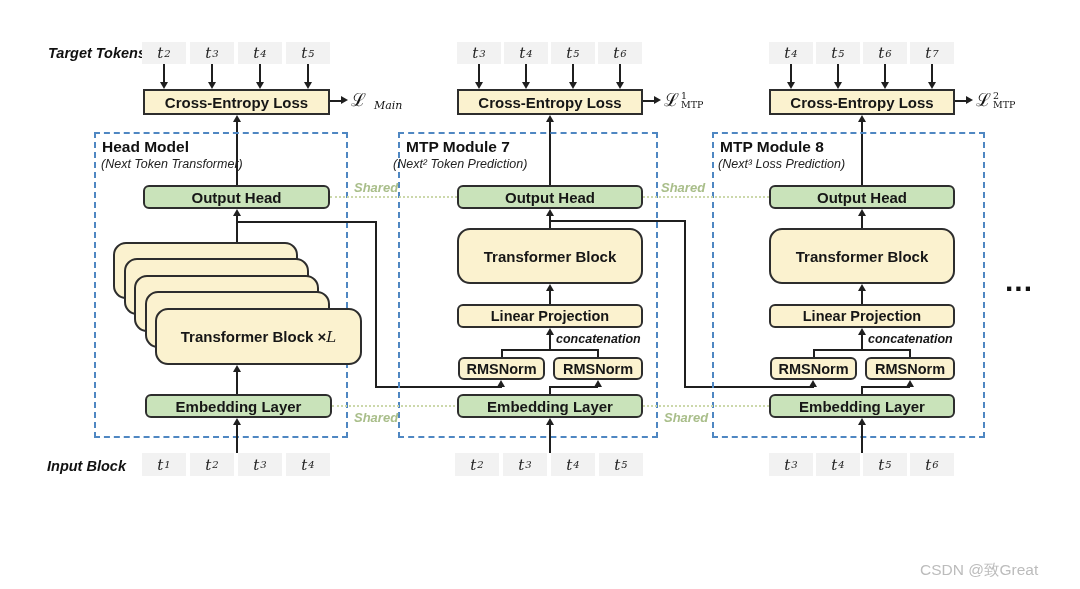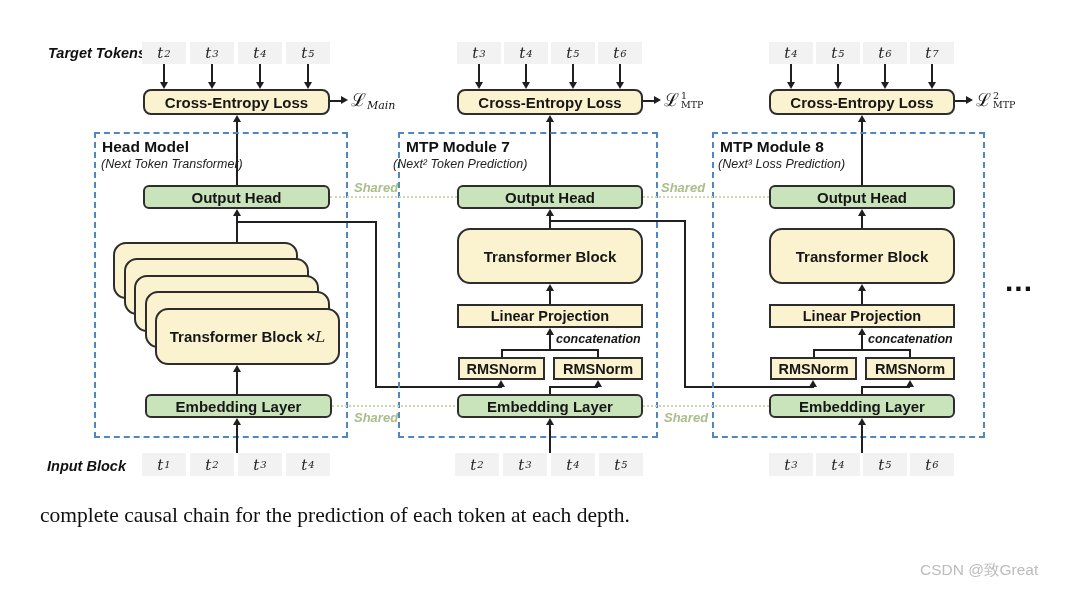--- a/index.html
+++ b/index.html
@@ -5,21 +5,21 @@
   html,body{margin:0;padding:0;background:#ffffff;}
   .canvas{position:relative;width:1080px;height:589px;background:#ffffff;overflow:hidden;
           font-family:"Liberation Sans",sans-serif;color:#1a1a1a;}
 
   
   .box{position:absolute;box-sizing:border-box;border:2px solid #2d2d2d;
        display:flex;align-items:center;justify-content:center;
        font:600 15px "Liberation Sans",sans-serif;color:#161616;white-space:nowrap;}
   .cream{background:var(--cream,#FBF2CF);}
   .green{background:var(--green,#C9E3BA);}
-  .r6{border-radius:6px;} .r8{border-radius:0;} .r10{border-radius:8px;} .r13{border-radius:13px;}
+  .r6{border-radius:6px;} .r8{border-radius:6px;} .r10{border-radius:0;} .r13{border-radius:13px;}
   .small-label{font-size:14.5px;}
 
   
   .tok{position:absolute;width:44px;height:22px;background:var(--token-gray,#F2F2F2);
        display:flex;align-items:center;justify-content:center;
        font:italic 15px "DejaVu Serif",serif;color:#222;}
   .tok sub{font-size:10px;font-style:italic;margin-left:1px;}
   .tok-row-lab{position:absolute;font:italic 600 14.5px "Liberation Sans",sans-serif;color:#111;}
 
   
@@ -37,21 +37,21 @@
             border-left:7px solid var(--line-dark,#1f1f1f);}
 
   
   .dot{position:absolute;height:0;border-top:2px dotted var(--shared-dot,#CCD8AB);}
   .shared{position:absolute;font:italic 600 13px "Liberation Sans",sans-serif;color:var(--shared-green,#A9BE8A);}
 
   
   .loss{position:absolute;display:flex;align-items:flex-start;
         font-family:"DejaVu Serif",serif;color:#141414;}
   .lsym{font-size:18px;line-height:20px;}
-  .lsub-italic{font:italic 11px "DejaVu Serif",serif;margin-top:9px;margin-left:1px;text-align:center;}
+  .lsub-italic{font:italic 11px "DejaVu Serif",serif;margin-top:9px;margin-left:8px;text-align:center;}
   .lstack{display:inline-flex;flex-direction:column;align-items:flex-start;margin-left:2px;margin-top:1px;}
   .lsup,.lsub{font-size:9.5px;line-height:9px;font-family:"DejaVu Serif",serif;}
 
   .mathvar{font:italic 15px "DejaVu Serif",serif;}
   .concat{position:absolute;font:italic 600 12.5px "Liberation Sans",sans-serif;color:#161616;white-space:nowrap;}
   .ellipsis{position:absolute;font:700 30px "Liberation Sans",sans-serif;color:#111;letter-spacing:1px;}
 
   
   .caption{position:absolute;left:40px;top:500px;width:1002px;
            font:21.5px "Liberation Serif",serif;color:#101010;line-height:30px;}
@@ -116,21 +116,21 @@
 
   <div class="hl" style="left:237px;top:221px;width:139px"></div>
   <div class="vl" style="left:375px;top:221px;height:166px"></div>
   <div class="hl" style="left:375px;top:386px;width:127px"></div>
   <div class="ah ah-up" style="left:497px;top:380px"></div>
 
   <div class="box cream r13" style="left:113px;top:242px;width:185px;height:57px"></div>
   <div class="box cream r13" style="left:124px;top:258px;width:185px;height:57px"></div>
   <div class="box cream r13" style="left:134px;top:275px;width:185px;height:57px"></div>
   <div class="box cream r13" style="left:145px;top:291px;width:185px;height:57px"></div>
-  <div class="box cream r13" style="left:155px;top:308px;width:185px;height:57px">
+  <div class="box cream r13" style="left:155px;top:308px;width:207px;height:57px">
     <span>Transformer Block × </span>
       <span class="mathvar">L</span>
   </div>
 
   <div class="ah ah-up" style="left:233px;top:365px"></div>
   <div class="vl" style="left:236px;top:371px;height:23px"></div>
 
   <div class="box green r6" style="left:145px;top:394px;width:187px;height:24px">Embedding Layer</div>
 
   <div class="ah ah-up" style="left:233px;top:418px"></div>
@@ -321,17 +321,16 @@
   <div class="dot" style="left:332px;top:405px;width:123px"></div>
   <div class="dot" style="left:643px;top:405px;width:126px"></div>
   <div class="shared" style="left:354px;top:180px">Shared</div>
   <div class="shared" style="left:661px;top:180px">Shared</div>
   <div class="shared" style="left:354px;top:410px">Shared</div>
   <div class="shared" style="left:664px;top:410px">Shared</div>
 
   <div class="ellipsis" style="left:1005px;top:264px">...</div>
 
   <div class="caption">
-    <div>complete causal chain for the prediction of each token at each depth.</div>
   </div>
 
   <div class="watermark">CSDN @致Great</div>
 </div>
 
 </body></html>

